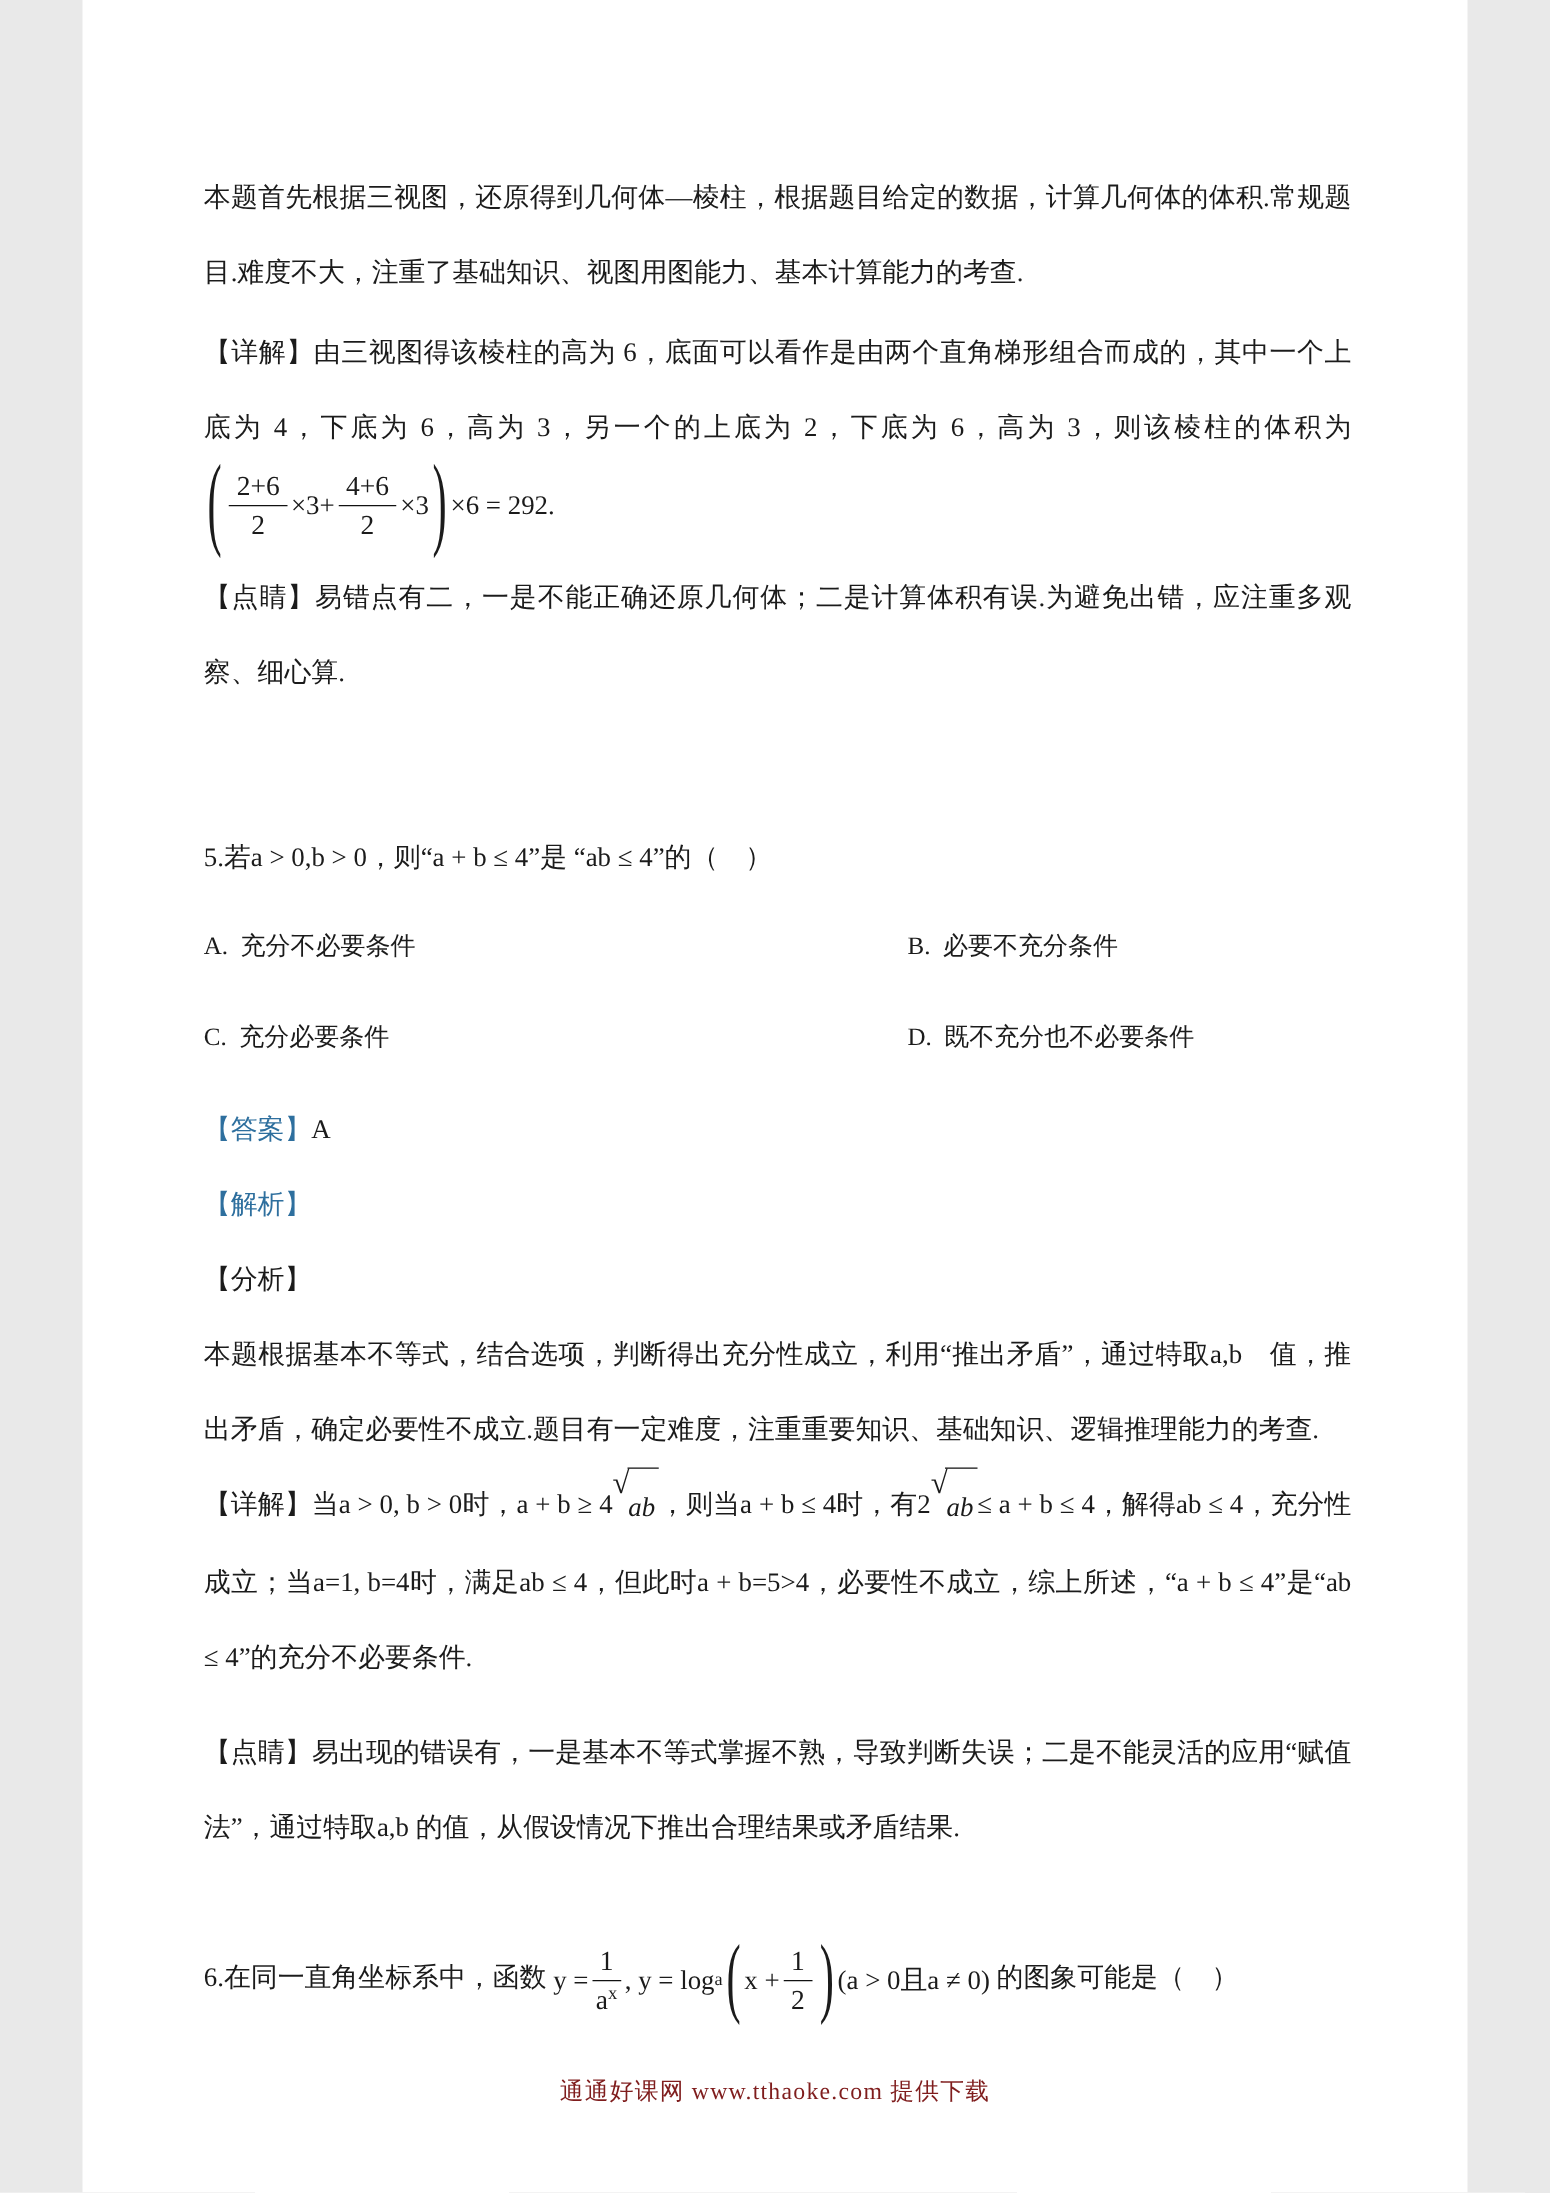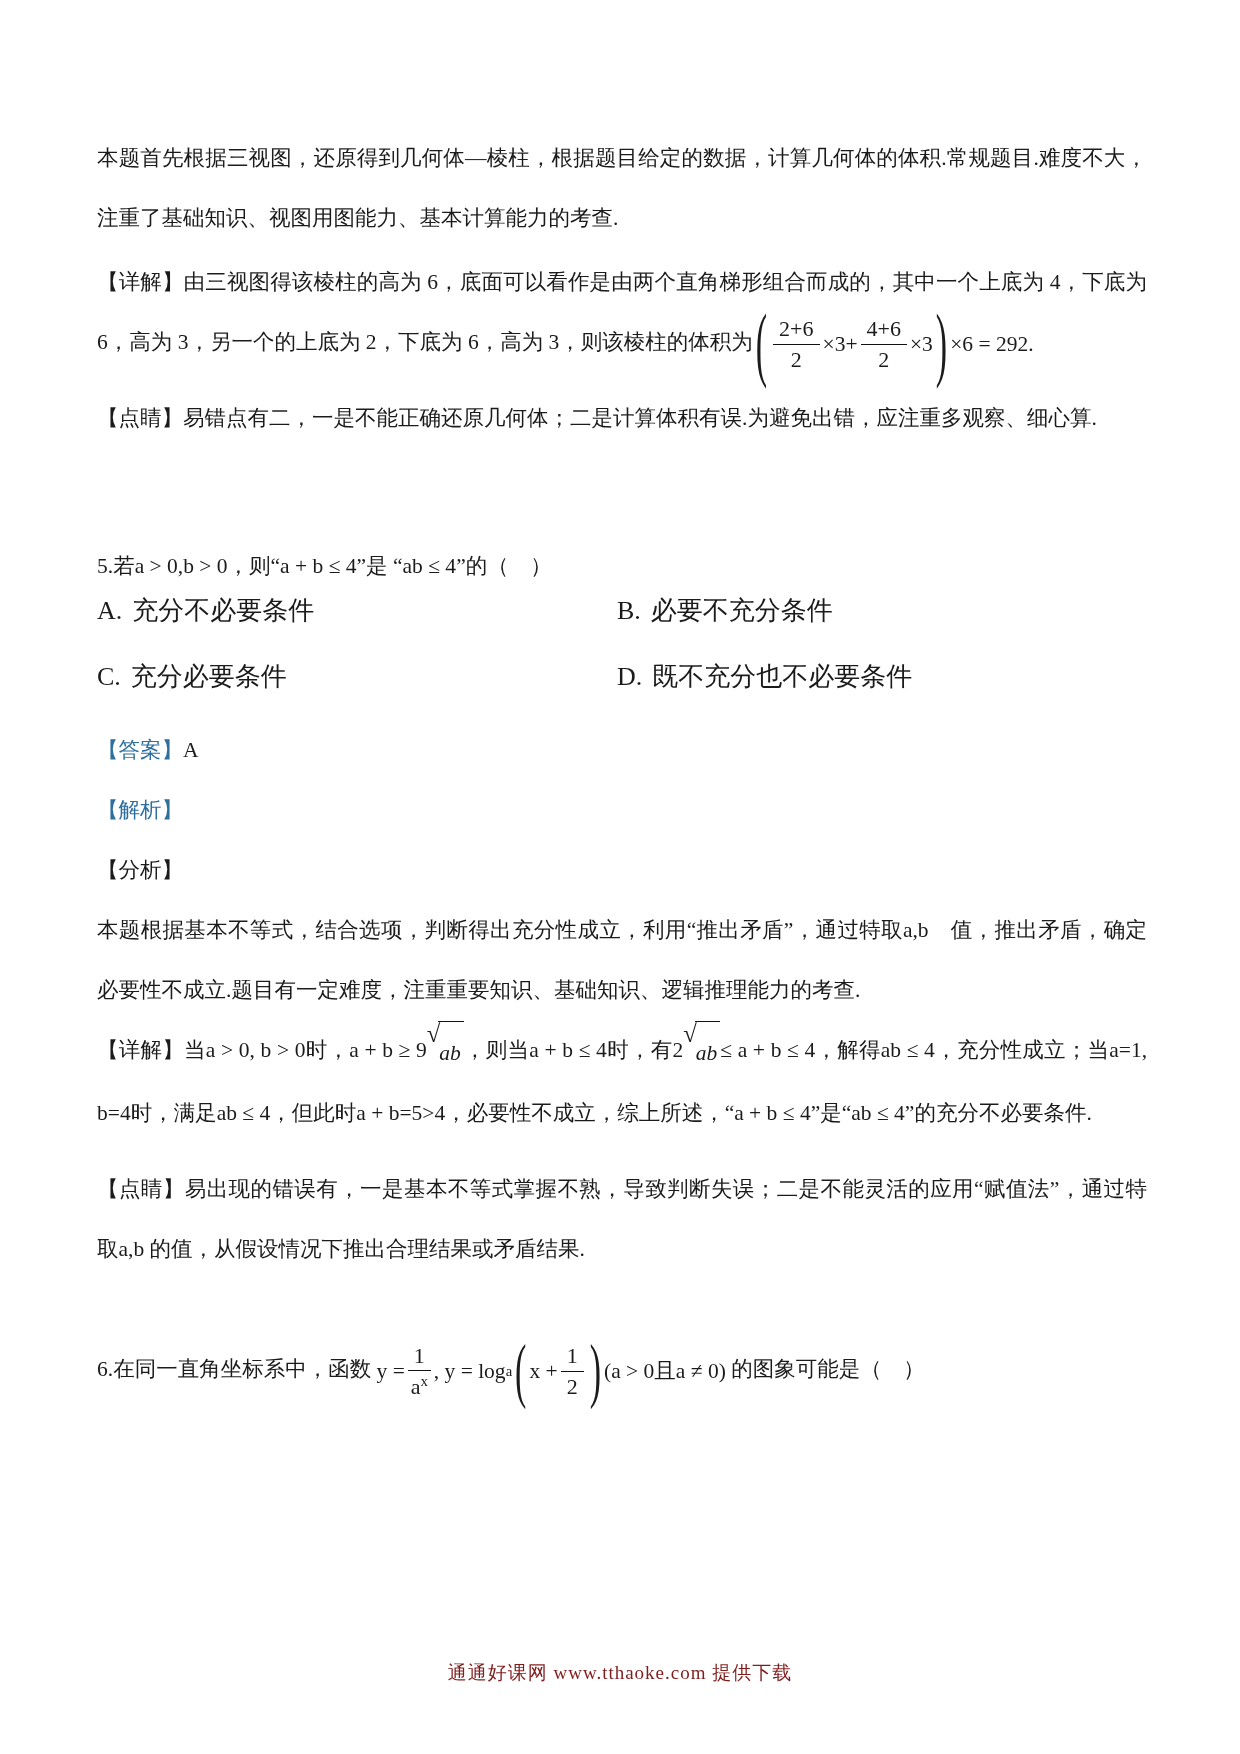--- a/index.html
+++ b/index.html
@@ -1,18 +1,18 @@
 <!DOCTYPE html>
 <html><head>
 <meta charset="utf-8">
 <style>
   html,body{margin:0;padding:0;background:#e9e9e9;}
   .page{
     position:relative;
-    width:1240px;height:1754px;
+    width:1108px;height:1754px;
     margin:0 auto;
     background:#ffffff;
     box-sizing:border-box;
     overflow:hidden;
     font-family:"Liberation Serif","DejaVu Serif",serif;
     color:#1b1b1b;
   }
   .content{padding:128px 93px 0 97px;}
   .para{
     font-size:21.5px;
@@ -46,25 +46,27 @@
   }
   .bigparen.small{transform:scaleY(2.1);}
   
   .sqrt{white-space:nowrap;display:inline-flex;align-items:flex-start;vertical-align:middle;}
   .sqrt .sign{font-style:normal;font-size:1.15em;line-height:1.05;}
   .sqrt .body{border-top:1.6px solid #111;padding:1px 3px 0 1px;margin-left:-2px;font-style:italic;}
   
   .fwrap{display:inline-flex;align-items:center;vertical-align:middle;white-space:nowrap;}
   
   .options{
+    margin-top:26px;
     display:grid;
     grid-template-columns:520px 1fr;
     row-gap:36px;
-    font-size:26px;
+    font-size:20px;
     line-height:30px;
+    gap:43px;
   }
   .opt .okey{margin-right:10px;font-style:normal;}
   sup,sub{font-size:0.68em;}
   sub{vertical-align:-0.35em;}
   sup{vertical-align:0.55em;}
   .footer{
     position:absolute;left:0;right:0;bottom:68px;
     text-align:center;font-size:19px;color:#7f1d1d;
     letter-spacing:1px;
   }
@@ -129,21 +131,21 @@
 
     <p class="para">
       <span>【分析】</span>
     </p>
 
     <p class="para">
       <span>本题根据基本不等式，结合选项，判断得出充分性成立，利用“推出矛盾”，通过特取</span><span class="m">a,b</span><span>　值，推出矛盾，确定必要性不成立.题目有一定难度，注重重要知识、基础知识、逻辑推理能力的考查.</span>
     </p>
 
     <p class="para">
-      <span>【详解】</span><span>当</span><span class="m">a &gt; 0, b &gt; 0</span><span>时，</span><span class="m">a + b ≥ 9</span><span class="sqrt">
+      <span>【详解】</span><span>当</span><span class="m">a &gt; 0, b &gt; 0</span><span>时，</span><span class="m">a + b ≥ 4</span><span class="sqrt">
           <span class="sign">√</span>
           <span class="body">ab</span>
         </span><span>，则当</span><span class="m">a + b ≤ 4</span><span>时，有</span><span class="m">2</span><span class="sqrt">
           <span class="sign">√</span>
           <span class="body">ab</span>
         </span><span class="m">≤ a + b ≤ 4</span><span>，解得</span><span class="m">ab ≤ 4</span><span>，充分性成立；当</span><span class="m">a=1, b=4</span><span>时，满足</span><span class="m">ab ≤ 4</span><span>，但此时</span><span class="m">a + b=5&gt;4</span><span>，必要性不成立，综上所述，“</span><span class="m">a + b ≤ 4</span><span>”是“</span><span class="m">ab ≤ 4</span><span>”的充分不必要条件.</span>
     </p>
 
     <p class="para mt16">
       <span>【点睛】</span><span>易出现的错误有，一是基本不等式掌握不熟，导致判断失误；二是不能灵活的应用“赋值法”，通过特取</span><span class="m">a,b</span><span> 的值，从假设情况下推出合理结果或矛盾结果.</span>

